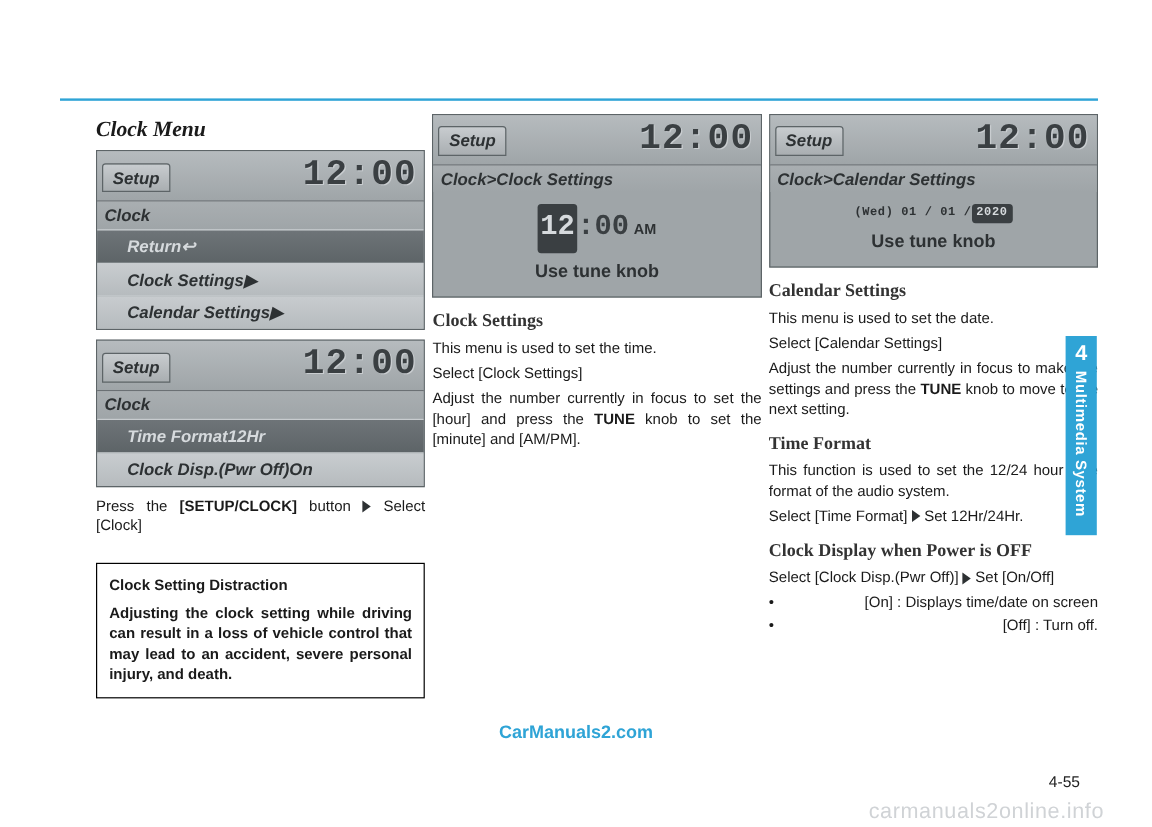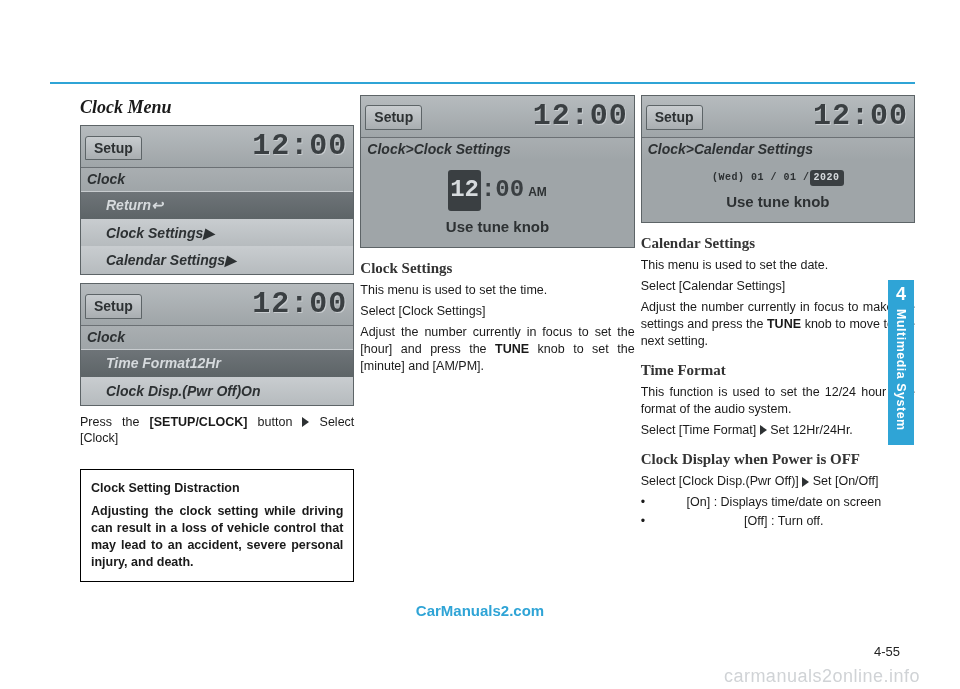--- a/index.html
+++ b/index.html
@@ -5,21 +5,21 @@
 *{margin:0;padding:0;box-sizing:border-box}
 body{width:960px;height:689px;background:#fff;font-family:Arial,Helvetica,sans-serif;position:relative;overflow:hidden}
 .page{padding:60px 45px 30px 80px;position:relative}
 .hr{position:absolute;left:50px;right:45px;top:82px;height:2px;background:#2fa4d6}
 .cols{display:flex;gap:6px;margin-top:35px}
 .col{flex:1;font-size:12.5px;color:#1a1a1a;line-height:1.35}
 .h1{font-family:Georgia,'Times New Roman',serif;font-style:italic;font-weight:bold;font-size:18px;margin-bottom:6px}
 .h2{font-family:Georgia,'Times New Roman',serif;font-weight:bold;font-size:15px;color:#333;margin:10px 0 4px}
 .scr{width:100%;background:#9fa5a8;border:1px solid #5d6467;margin-bottom:8px;font-family:Verdana,Arial,sans-serif;color:#3a3f42}
 .scr-hdr{display:flex;align-items:center;background:linear-gradient(#b6bbbe,#9fa5a8);border-bottom:1px solid #6b7074}
-.scr-tab{display:inline-block;padding:2px 8px;margin:2px 0 -1px 4px;background:linear-gradient(#c8cccf,#a9aeb1);border:1px solid #5d6467;border-radius:3px 3px 0 0;font-size:14px;color:#2d3133;font-weight:bold}
+.scr-tab{display:inline-block;padding:2px 8px;margin:2px 0 -1px 4px;background:linear-gradient(#c8cccf,#a9aeb1);border:1px solid #5d6467;border-radius:3px 3px 0 0;font-size:14px;color:#2d3133;font-style:italic;font-weight:bold}
 .scr-time{margin-left:auto;margin-right:6px;font-size:30px;font-family:'Courier New',monospace;font-weight:bold;letter-spacing:1px;color:#3a3f42;text-shadow:1px 1px 0 #c9cdd0}
 .scr-sub{font-size:14px;color:#2d3133;font-style:italic;font-weight:bold;padding:2px 6px;background:linear-gradient(#a9aeb1,#9fa5a8)}
 .scr-row{display:flex;align-items:center;font-size:14px;color:#2d3133;font-style:italic;font-weight:bold;padding:4px 25px;border-top:1px solid #c8cccf;background:linear-gradient(#c8cccf,#b6bbbe)}
 .scr-row.sel{background:linear-gradient(#6e7478,#5d6467);color:#d6dadd}
 .scr-body{padding:10px 6px;text-align:center}
 .bignum{display:inline-block;background:#3a3f42;color:#d6dadd;padding:4px 2px;border-radius:3px;font-size:24px;font-family:'Courier New',monospace;font-weight:bold}
 .bignum-plain{display:inline-block;color:#3a3f42;font-size:24px;font-family:'Courier New',monospace;font-weight:bold}
 .ampm{font-size:12px;font-weight:bold;color:#2d3133;margin-left:4px}
 .usetune{font-size:15px;color:#2d3133;font-weight:bold;margin-top:6px}
 .cal-line{font-size:10px;color:#2d3133;font-weight:bold;font-family:'Courier New',monospace;letter-spacing:0.5px}
@@ -27,21 +27,21 @@
 .chv{font-family:Arial;font-weight:bold}
 .ret-icon{font-family:Arial;font-weight:bold;letter-spacing:-2px}
 p{margin-bottom:4px;text-align:justify}
 .instr{margin-top:6px}
 .warnbox{margin-top:22px;border:1px solid #000}
 .warn-hdr{background:#000;color:#fff;text-align:center;padding:6px 0;font-weight:bold;font-size:15px}
 .warn-hdr::before{content:"⚠ ";font-size:16px}
 .warn-body{padding:10px 10px;font-size:12.5px;font-weight:bold;text-align:justify;line-height:1.35}
 .warn-body .t{display:block;margin-bottom:6px}
 ul.b{list-style:none;margin:4px 0 6px}
-ul.b li{position:relative;padding-left:12px;margin-bottom:2px;text-align:center}
+ul.b li{position:relative;padding-left:12px;margin-bottom:2px;text-align:right}
 ul.b li::before{content:"•";position:absolute;left:0;top:0}
 .side-tab{position:absolute;right:46px;top:280px;width:26px;background:#2fa4d6;color:#fff;text-align:center;padding:4px 0 10px}
 .side-tab .n{font-weight:bold;font-size:18px;display:block;margin-bottom:4px}
 .side-tab .t{writing-mode:vertical-rl;font-size:12.5px;font-weight:bold;letter-spacing:0.5px}
 .footer-link{position:absolute;left:0;right:0;bottom:70px;text-align:center;color:#2fa4d6;font-weight:bold;font-size:15px}
 .page-num{position:absolute;right:60px;bottom:30px;font-size:13px;color:#222}
 .watermark{position:absolute;right:40px;bottom:2px;font-size:18px;color:#d0d3d6;font-weight:400;letter-spacing:0.5px}
 .tri{display:inline-block;width:0;height:0;border-top:5px solid transparent;border-bottom:5px solid transparent;border-left:7px solid #2d3133;vertical-align:middle}
 </style>
 </head>

